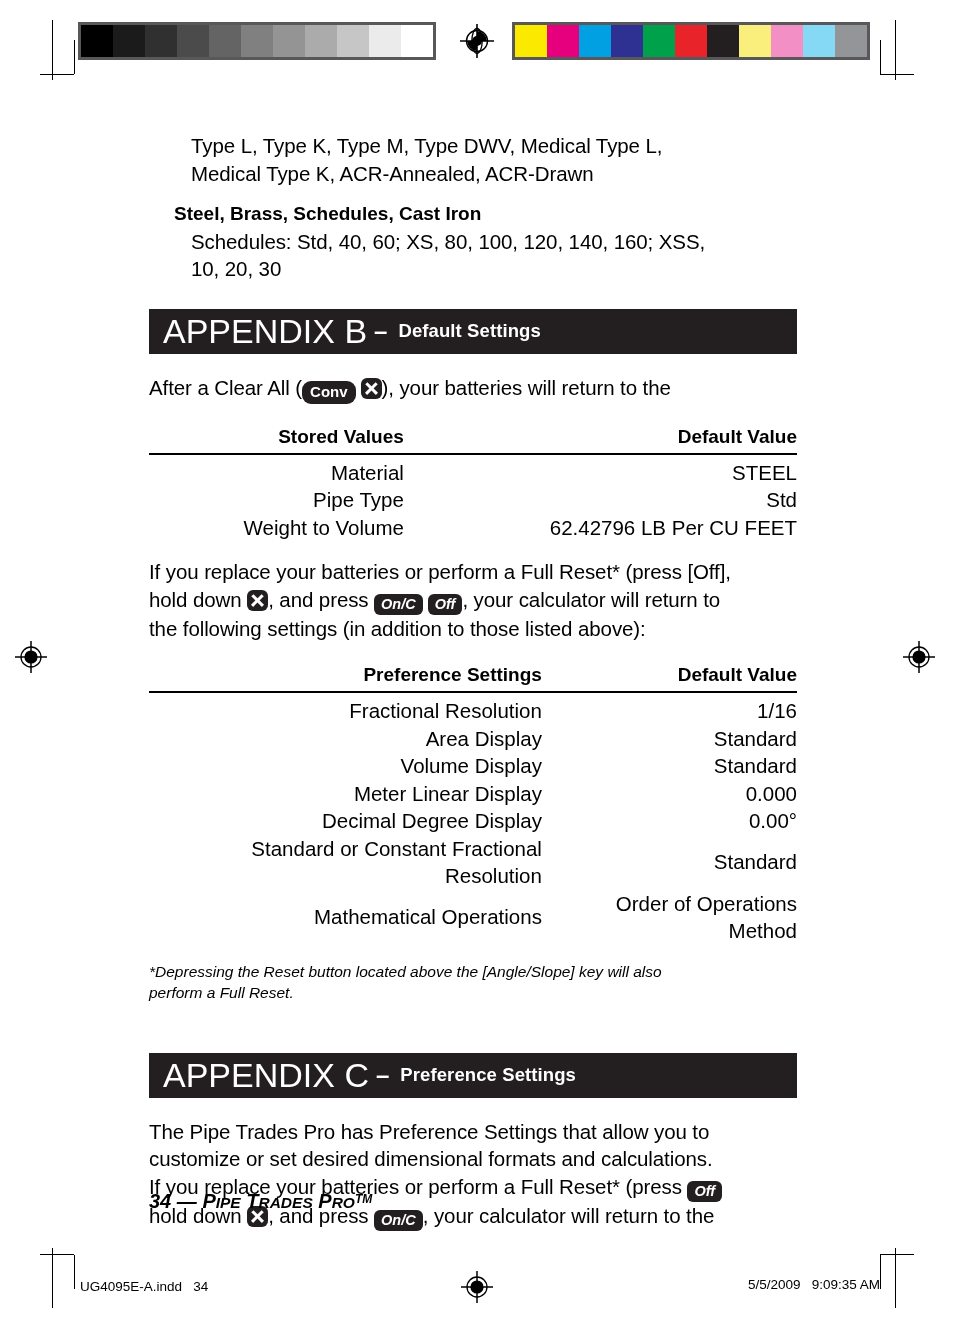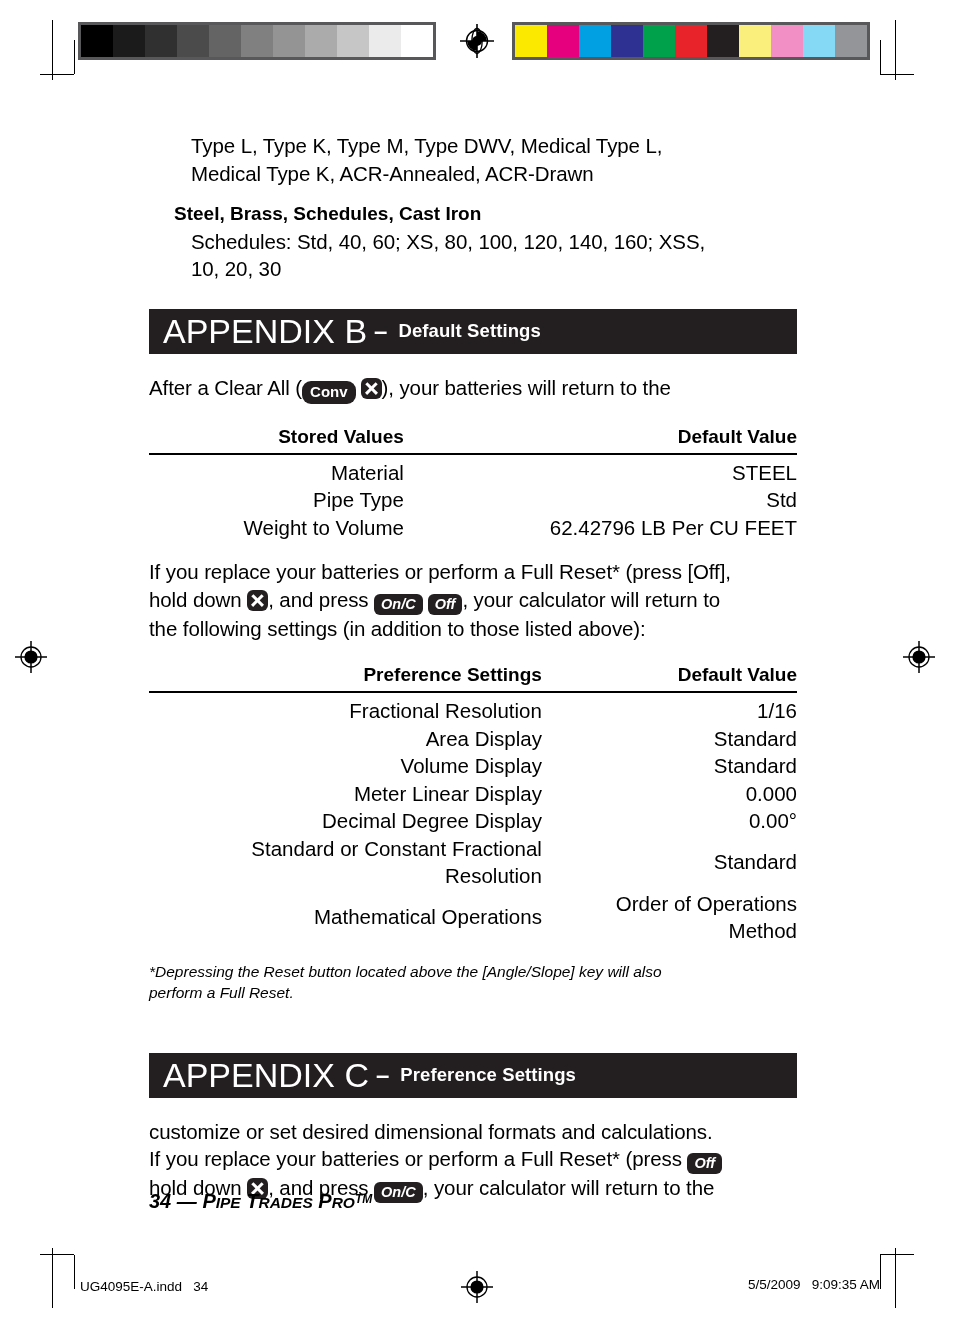--- a/index.html
+++ b/index.html
@@ -412,20 +412,21 @@
   <div style="height:50px"></div>
 
   <div class="appendix-bar">
     <span class="big">APPENDIX C</span>
     <span class="dash">–</span>
     <span class="sub">Preference Settings</span>
   </div>
 
   <div style="height:20px"></div>
 
+  <p class="para">The Pipe Trades Pro has Preference Settings that allow you to</p>
   <p class="para">customize or set desired dimensional formats and calculations.</p>
   <p class="para">
     <span>If you replace your batteries or perform a Full Reset* (press </span><span class="key">Off</span>
   </p>
   <p class="para">
     <span>hold down </span><span class="key-x"></span><span>, and press </span><span class="key">On/C</span><span>, your calculator will return to the</span>
   </p>
 </div>
 
 <div id="page-footer">

